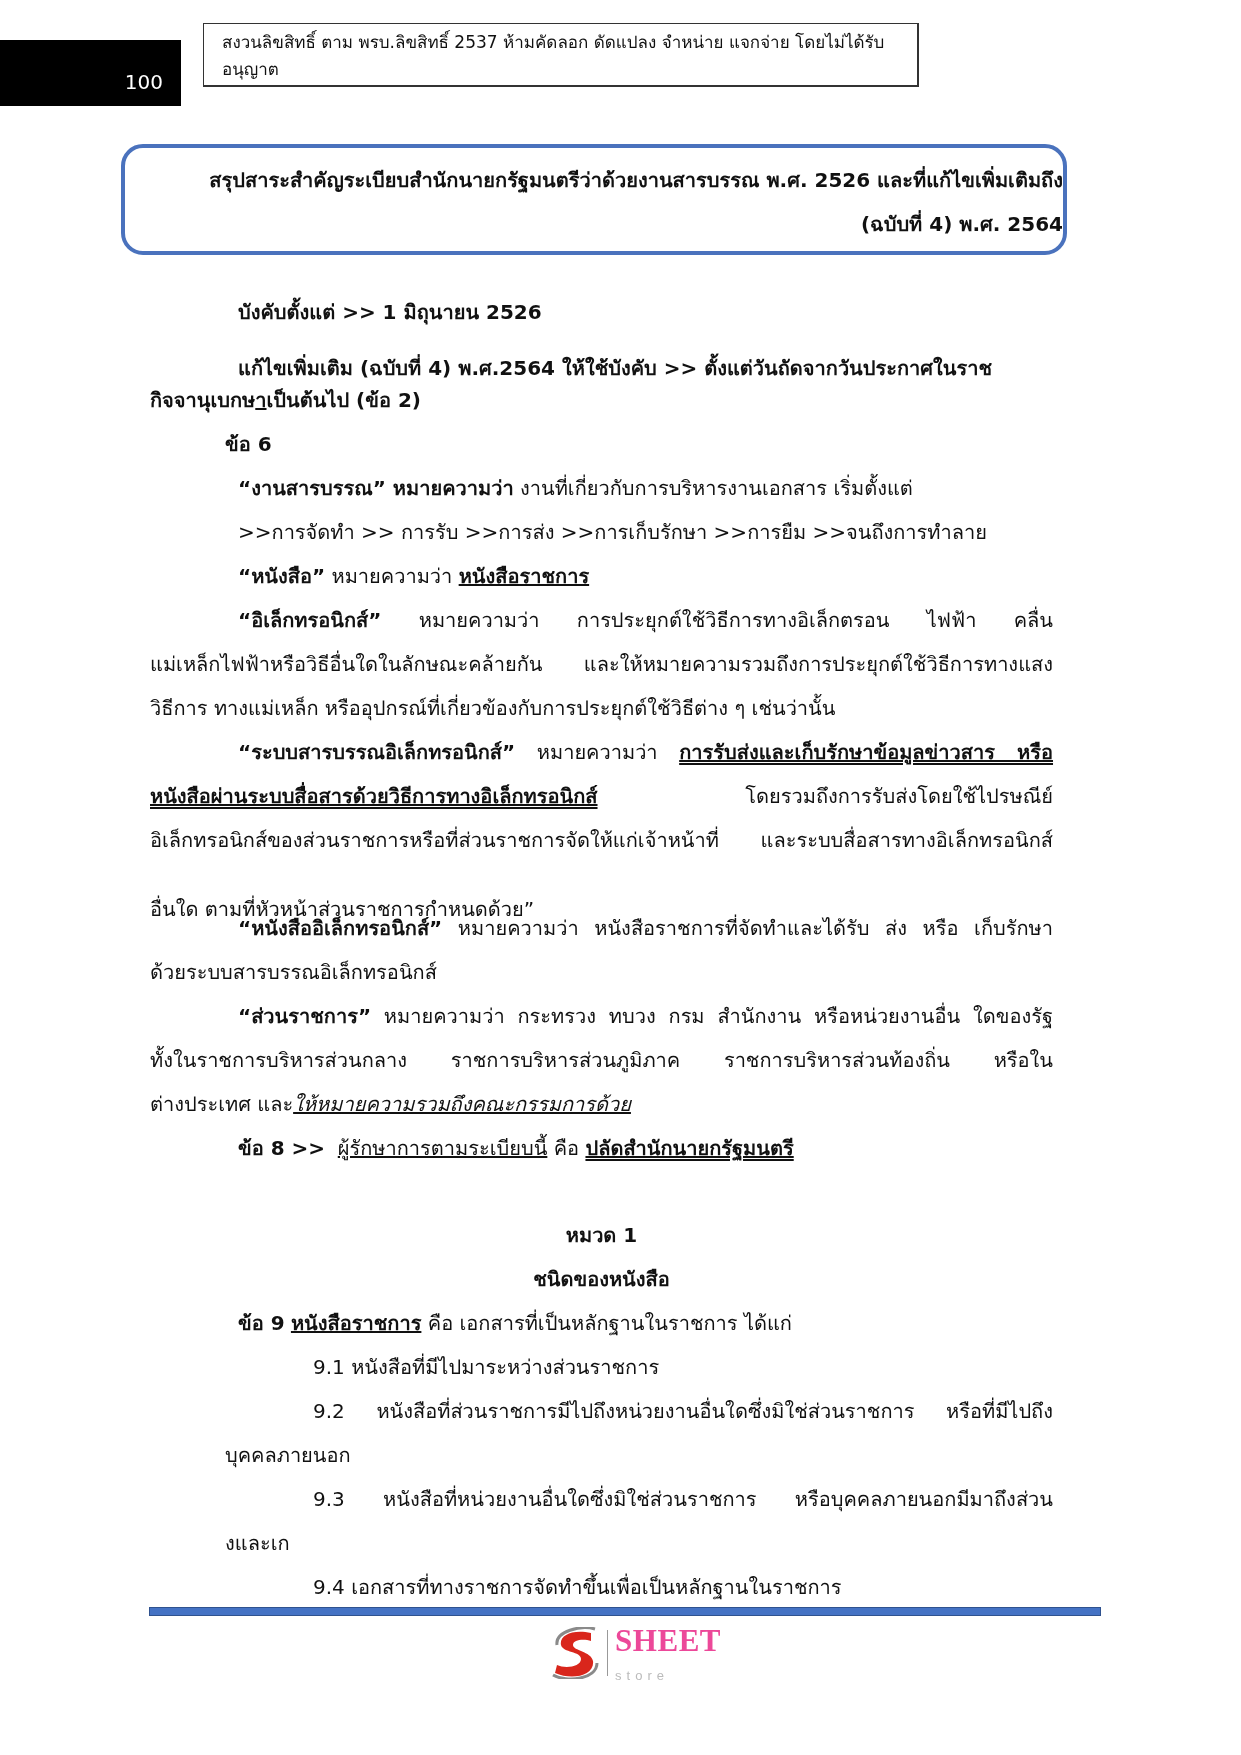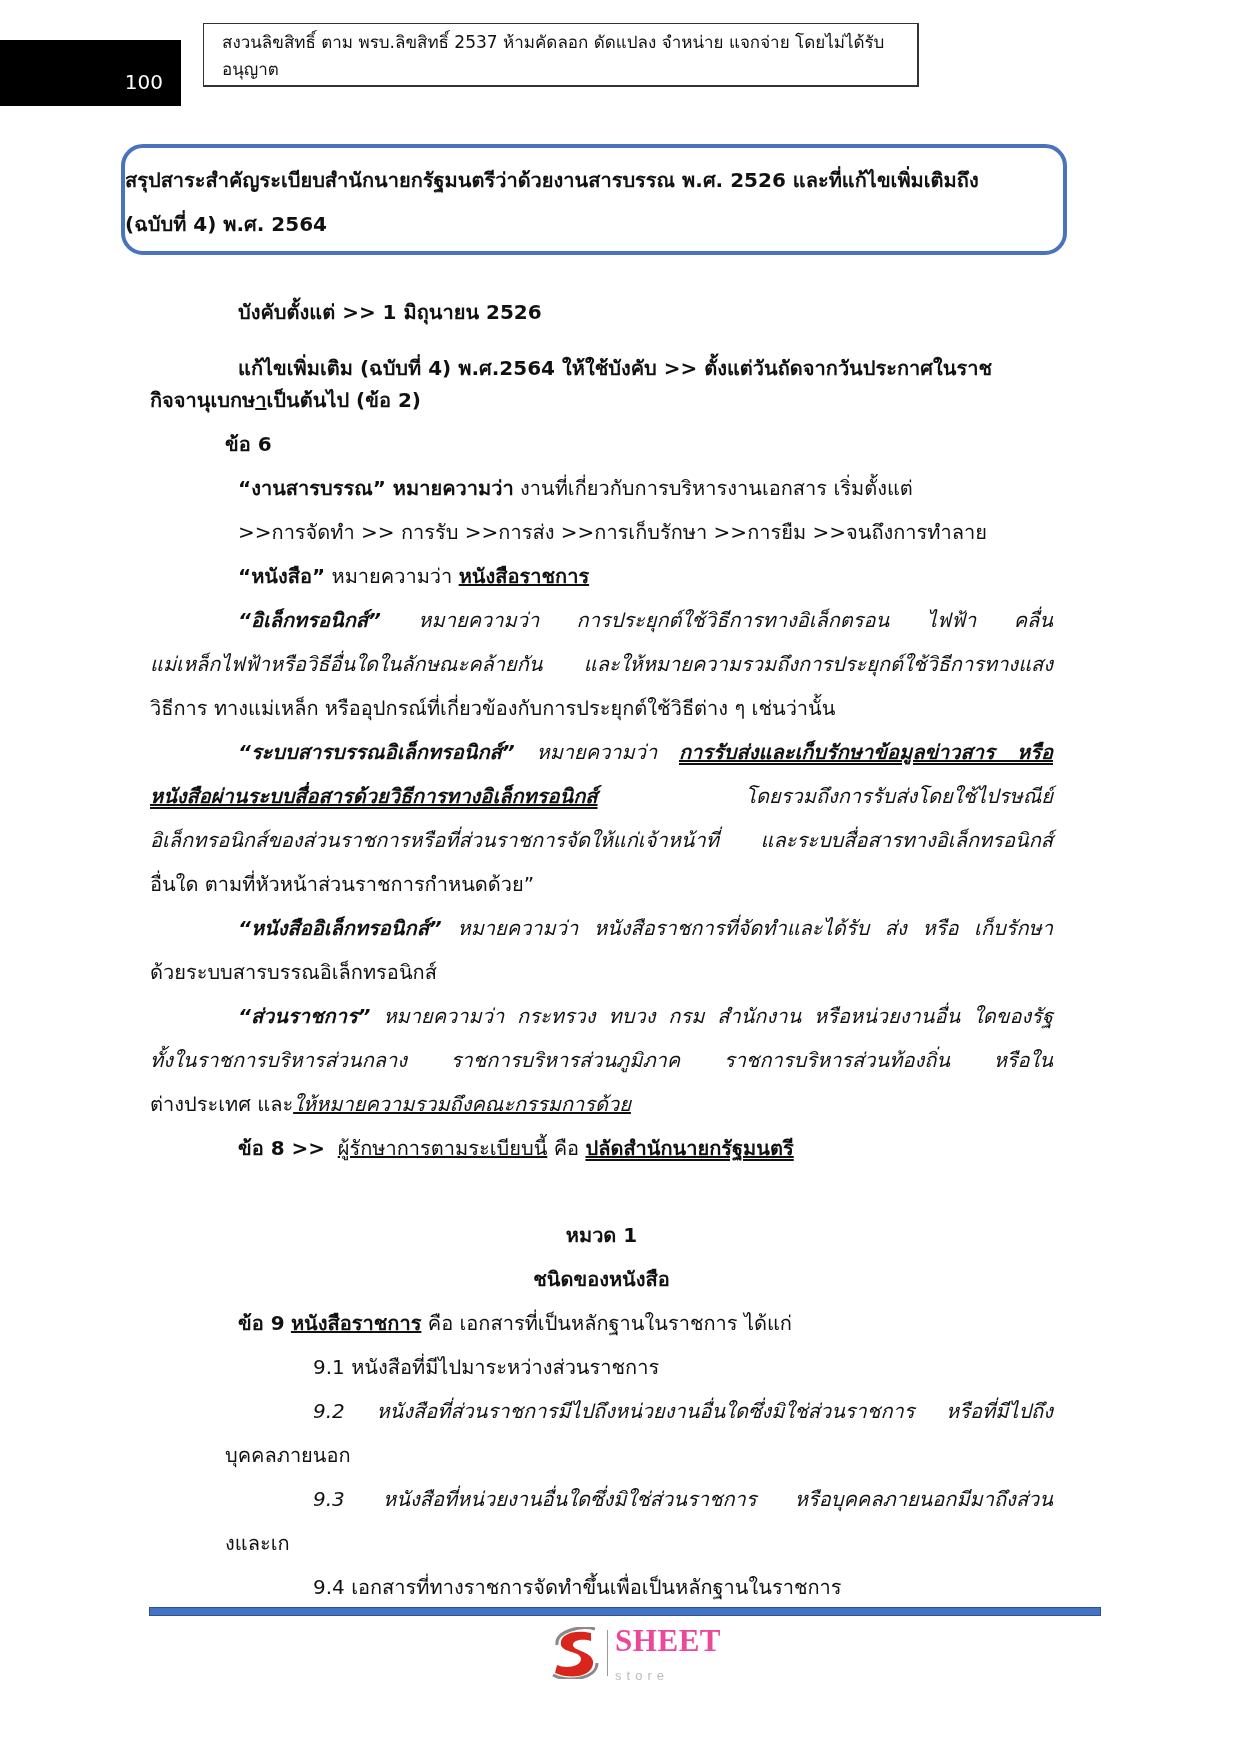--- a/index.html
+++ b/index.html
@@ -5,24 +5,24 @@
   html, body { margin:0; padding:0; background:#ffffff; }
   body { width:1241px; height:1755px; position:relative; overflow:hidden;
          font-family:"DejaVu Sans","Liberation Sans",sans-serif; color:#111; }
   .page-num { position:absolute; left:0; top:40px; width:181px; height:66px; background:#000; }
   .page-num span { position:absolute; right:18px; bottom:12px; color:#fff; font-size:20px; }
   .copy-box { position:absolute; left:203px; top:23px; width:716px; height:64px;
               border:1.5px solid #333; border-right-width:2px; border-bottom-width:2px; box-sizing:border-box;
               display:flex; align-items:center; padding-left:18px; font-size:17px; color:#111; }
   .title-box { position:absolute; left:121px; top:144px; width:946px; height:111px;
                border:4px solid #4a72bd; border-radius:22px; box-sizing:border-box;
-               text-align:left; font-weight:bold; font-size:20px; line-height:44px; padding-top:10px; }
+               text-align:right; font-weight:bold; font-size:20px; line-height:44px; padding-top:10px; }
   .body { position:absolute; left:150px; width:903px; top:0; }
   .line { position:absolute; left:0; width:903px; font-size:20px; white-space:nowrap; line-height:30px; }
-  .justify { text-align:justify; text-align-last:justify; white-space:normal;font-style:italic; }
+  .justify { text-align:justify; text-align-last:justify; white-space:normal; }
   .ind1 { padding-left:88px; box-sizing:border-box; }
   .ind0 { padding-left:75px; box-sizing:border-box; }
   .ind2 { padding-left:163px; box-sizing:border-box; }
   .cont2 { padding-left:75px; box-sizing:border-box; }
   b, .b { font-weight:bold; }
   .u { text-decoration:underline; }
   .uu { text-decoration:underline double; }
   .i { font-style:italic; }
   .center { text-align:center; }
   .rule { position:absolute; left:149px; top:1607px; width:952px; height:9px; background:#4472c4;
@@ -58,21 +58,21 @@
   <div class="line ind1" style="top:473px"><span class="b">“งานสารบรรณ” หมายความว่า</span><span> งานที่เกี่ยวกับการบริหารงานเอกสาร เริ่มตั้งแต่</span></div>
   <div class="line ind1" style="top:517px">&gt;&gt;การจัดทำ &gt;&gt; การรับ &gt;&gt;การส่ง &gt;&gt;การเก็บรักษา &gt;&gt;การยืม &gt;&gt;จนถึงการทำลาย</div>
   <div class="line ind1" style="top:561px"><span class="b">“หนังสือ”</span><span>  หมายความว่า </span><span class="b u">หนังสือราชการ</span></div>
   <div class="line ind1 justify" style="top:605px"><span class="b">“อิเล็กทรอนิกส์”</span><span> หมายความว่า การประยุกต์ใช้วิธีการทางอิเล็กตรอน ไฟฟ้า คลื่น</span></div>
   <div class="line justify" style="top:649px">แม่เหล็กไฟฟ้าหรือวิธีอื่นใดในลักษณะคล้ายกัน และให้หมายความรวมถึงการประยุกต์ใช้วิธีการทางแสง</div>
   <div class="line" style="top:693px">วิธีการ ทางแม่เหล็ก หรืออุปกรณ์ที่เกี่ยวข้องกับการประยุกต์ใช้วิธีต่าง ๆ เช่นว่านั้น</div>
 
   <div class="line ind1 justify" style="top:737px"><span class="b">“ระบบสารบรรณอิเล็กทรอนิกส์”</span><span> หมายความว่า </span><span class="b uu">การรับส่งและเก็บรักษาข้อมูลข่าวสาร หรือ</span></div>
   <div class="line justify" style="top:781px"><span class="b uu">หนังสือผ่านระบบสื่อสารด้วยวิธีการทางอิเล็กทรอนิกส์</span><span> โดยรวมถึงการรับส่งโดยใช้ไปรษณีย์</span></div>
   <div class="line justify" style="top:825px">อิเล็กทรอนิกส์ของส่วนราชการหรือที่ส่วนราชการจัดให้แก่เจ้าหน้าที่ และระบบสื่อสารทางอิเล็กทรอนิกส์</div>
-  <div class="line" style="top:869px">อื่นใด ตามที่หัวหน้าส่วนราชการกำหนดด้วย”</div>
+  <div class="line" style="top:894px">อื่นใด ตามที่หัวหน้าส่วนราชการกำหนดด้วย”</div>
 
   <div class="line ind1 justify" style="top:913px"><span class="b">“หนังสืออิเล็กทรอนิกส์”</span><span> หมายความว่า หนังสือราชการที่จัดทำและได้รับ ส่ง หรือ เก็บรักษา</span></div>
   <div class="line" style="top:957px">ด้วยระบบสารบรรณอิเล็กทรอนิกส์</div>
 
   <div class="line ind1 justify" style="top:1001px"><span class="b">“ส่วนราชการ”</span><span> หมายความว่า กระทรวง ทบวง กรม สำนักงาน หรือหน่วยงานอื่น ใดของรัฐ</span></div>
   <div class="line justify" style="top:1045px">ทั้งในราชการบริหารส่วนกลาง ราชการบริหารส่วนภูมิภาค ราชการบริหารส่วนท้องถิ่น หรือใน</div>
   <div class="line" style="top:1089px"><span>ต่างประเทศ และ</span><span class="i u">ให้หมายความรวมถึงคณะกรรมการด้วย</span></div>
 
   <div class="line ind1" style="top:1133px"><span class="b">ข้อ 8 &gt;&gt;</span>&nbsp;&nbsp;<span class="u">ผู้รักษาการตามระเบียบนี้</span><span> คือ </span><span class="b uu">ปลัดสำนักนายกรัฐมนตรี</span></div>
 

